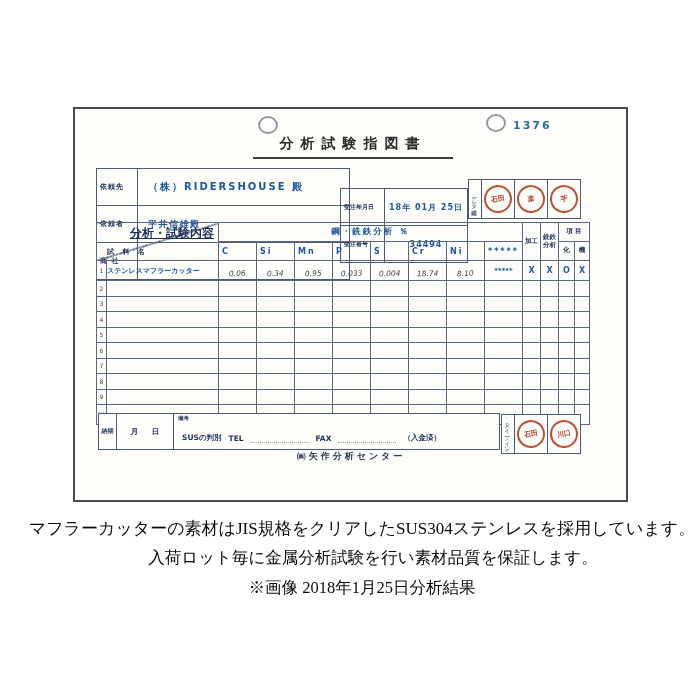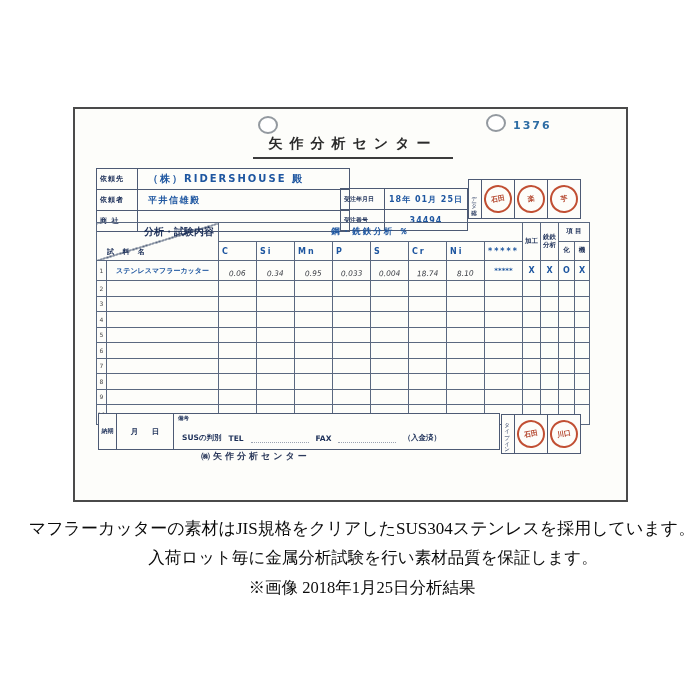--- a/index.html
+++ b/index.html
@@ -16,21 +16,21 @@
 
   .title{position:absolute;left:178px;top:26px;width:200px;text-align:center;
          font-size:14px;font-weight:bold;color:#2b2b2b;letter-spacing:7px;
          border-bottom:2px solid #3c3c3c;padding-bottom:4px;white-space:nowrap;}
   .docnum{position:absolute;left:438px;top:10px;font-size:11px;color:#2e6da4;
           letter-spacing:2px;font-weight:bold;}
 
   
   table{border-collapse:collapse;}
   .info{position:absolute;left:21px;top:59px;table-layout:fixed;}
-  .info td,.dateblk td{border:1px solid #4d5a74;height:20px;padding:0 3px;}
+  .info td,.dateblk td{border:1px solid #4d5a74;height:20px;padding:8px 3px;}
   .lbl{color:#1c2f58;font-size:7px;font-weight:bold;letter-spacing:1px;white-space:nowrap;}
   .info .lbl{width:34px;}
   .info .val{width:198px;font-size:10px;color:#1e56a0;font-weight:bold;
              letter-spacing:2px;padding-left:10px;white-space:nowrap;}
   .info .val.mid{font-size:9px;letter-spacing:1.5px;}
   .dateblk{position:absolute;left:265px;top:79px;table-layout:fixed;}
   .dateblk .lbl{width:37px;font-size:6px;letter-spacing:0;}
   .dateblk .val{width:76px;font-size:8px;color:#1e56a0;font-weight:bold;
                 text-align:center;letter-spacing:1px;white-space:nowrap;}
 
@@ -54,31 +54,31 @@
   
   .main{position:absolute;left:21px;top:113px;table-layout:fixed;
         border:1.5px solid #4d5a74;}
   .main td{border:1px solid #5a6880;padding:0;overflow:hidden;white-space:nowrap;}
   .main thead tr{height:19px;}
   .main tbody tr{height:15.5px;}
   .diag{position:relative;
         background:linear-gradient(to bottom right,
           transparent calc(50% - 0.7px),#5a6880 calc(50% - 0.7px),
           #5a6880 calc(50% + 0.7px),transparent calc(50% + 0.7px));}
-  .diag .t{position:absolute;top:2px;right:4px;font-size:10px;color:#1c2f58;font-weight:bold;}
+  .diag .t{position:absolute;top:2px;right:4px;font-size:12px;color:#1c2f58;font-weight:bold;text-decoration:underline;}
   .diag .b{position:absolute;bottom:3px;left:10px;font-size:7px;color:#1c2f58;
            font-weight:bold;letter-spacing:3px;margin-top:32px;}
   .ghead{font-size:8.5px;color:#1e56a0;font-weight:bold;letter-spacing:2px;
          text-align:center;}
   .ehead{font-size:8px;color:#1e56a0;font-weight:bold;text-align:left;
          padding-left:3px !important;letter-spacing:2px;}
   .rhead{font-size:6.5px;color:#1c2f58;font-weight:bold;text-align:center;
          line-height:1.15;white-space:normal !important;}
   .c-num{font-size:6px;color:#444;text-align:center;}
-  .c-name{font-size:7px;color:#1e56a0;font-weight:bold;text-align:center;}
+  .c-name{font-size:7px;color:#1e56a0;font-weight:bold;text-align:left;}
   .c-val{text-align:center;}
   .hw{display:inline-block;font-size:7.5px;color:#3e4148;font-style:italic;
       transform:rotate(-2deg);}
   .c-stars{text-align:center;font-size:7px;color:#1e56a0;font-weight:bold;}
   .c-mark{text-align:center;font-size:8px;color:#1e56a0;font-weight:bold;}
   .hw-note{display:inline-block;font-size:5.5px;color:#8a8a90;font-style:italic;
            transform:rotate(-2deg);}
 
   
   .bottomblk{position:absolute;left:23px;top:304px;width:400px;height:35px;
@@ -87,39 +87,39 @@
          font-weight:bold;display:flex;align-items:center;justify-content:center;}
   .tsuki{width:56px;border-right:1px solid #4d5a74;font-size:7.5px;color:#1c2f58;
          font-weight:bold;display:flex;align-items:center;justify-content:space-evenly;}
   .biko{flex:1;position:relative;}
   .biko-label{position:absolute;top:1px;left:4px;font-size:5.5px;color:#1c2f58;font-weight:bold;}
   .biko-content{position:absolute;left:8px;right:20px;bottom:6px;display:flex;
                 align-items:flex-end;gap:7px;font-size:7.5px;color:#1c2f58;
                 font-weight:bold;white-space:nowrap;}
   .dotline{width:58px;height:8px;border-bottom:1px dotted #9aa2b0;}
 
-  .company{position:absolute;left:126px;top:341px;width:300px;text-align:left;
+  .company{position:absolute;left:126px;top:341px;width:300px;text-align:center;
            font-size:9px;font-weight:bold;letter-spacing:3px;color:#2c3a5c;}
 
   
   .caption{position:absolute;left:12px;top:517px;width:700px;text-align:center;
            font-family:"Liberation Serif","DejaVu Serif",serif;color:#0b0b0b;}
   .cap1{font-size:17px;letter-spacing:0;}
   .cap2{font-size:16.5px;margin-top:7px;padding-left:22px;}
   .cap3{font-size:16.5px;margin-top:8px;}
 </style>
 </head>
 <body>
 
 <div class="doc">
 
   <div class="hole hole1"></div>
   <div class="hole hole2"></div>
 
-  <div class="title">矢作分析センター</div>
+  <div class="title">分析試験指図書</div>
   <div class="docnum">1376</div>
 
   <table class="info">
     <tbody>
         <tr>
       <td class="lbl">依頼先</td>
       <td class="val">（株）RIDERSHOUSE 殿</td>
     </tr>
     <tr>
       <td class="lbl">依頼者</td>

